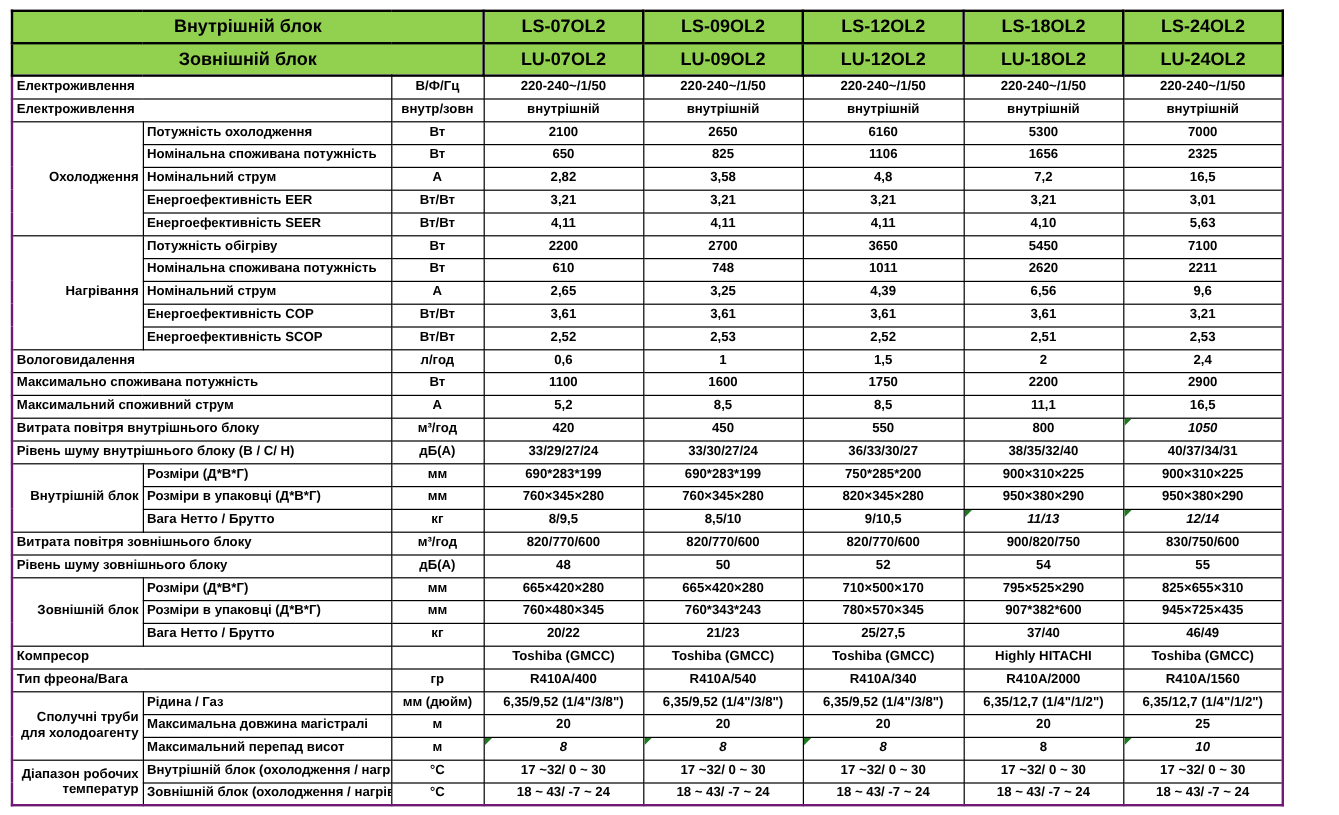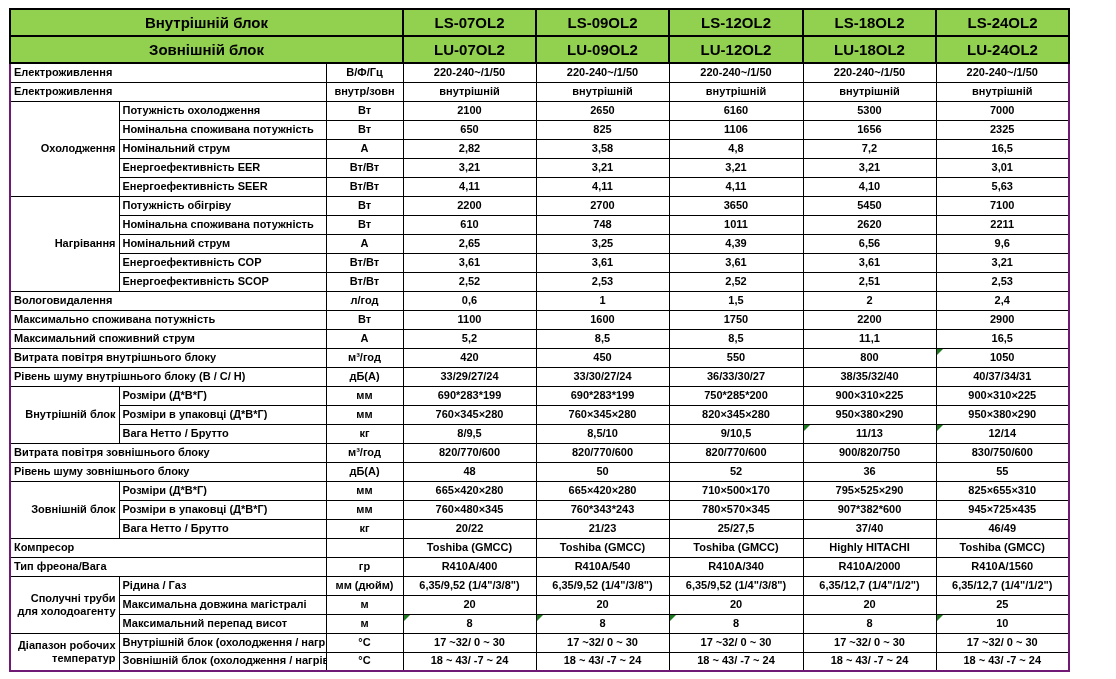--- a/index.html
+++ b/index.html
@@ -3,21 +3,21 @@
 <meta charset="utf-8">
 <style>
   html,body{margin:0;padding:0;background:#ffffff;}
   body{width:1116px;height:679px;font-family:"Liberation Sans",sans-serif;color:#000;}
   table.spec{border-collapse:collapse;margin:8px 0 0 9px;table-layout:fixed;width:1059px;border:2px solid #701a75;padding-left:26px;}
   td{border:1px solid #000;font-weight:bold;font-size:11px;padding:0 3px;height:19px;line-height:1.05;box-sizing:border-box;overflow:hidden;white-space:nowrap;vertical-align:middle;}
   tr.hdr td{background:#92D050;border:2px solid #000;font-size:15px;height:27px;text-align:center;white-space:nowrap;}
   td.g{text-align:right;white-space:normal;line-height:1.15;}
   td.l{text-align:left;}
   td.u,td.v{text-align:center;}
-  td.rel{position:relative;}
+  td.rel{position:relative;font-style:italic;}
   .tri{position:absolute;top:0;left:0;width:0;height:0;border-top:6px solid #1E7A1E;border-right:6px solid transparent;}
 </style>
 </head>
 <body>
 
 <table class="spec">
   <colgroup>
     <col style="width:109px">
       <col style="width:207px">
       <col style="width:77px">
@@ -242,21 +242,21 @@
     <td class="v">820/770/600</td>
     <td class="v">900/820/750</td>
     <td class="v">830/750/600</td>
   </tr>
   <tr>
     <td class="l" colspan="2">Рівень шуму зовнішнього блоку</td>
     <td class="u">дБ(А)</td>
     <td class="v">48</td>
     <td class="v">50</td>
     <td class="v">52</td>
-    <td class="v">36</td>
+    <td class="v">54</td>
     <td class="v">55</td>
   </tr>
 
   <tr>
     <td class="g" rowspan="3">Зовнішній блок</td>
     <td class="l">Розміри (Д*В*Г)</td>
     <td class="u">мм</td>
     <td class="v">665×420×280</td>
     <td class="v">665×420×280</td>
     <td class="v">710×500×170</td>

